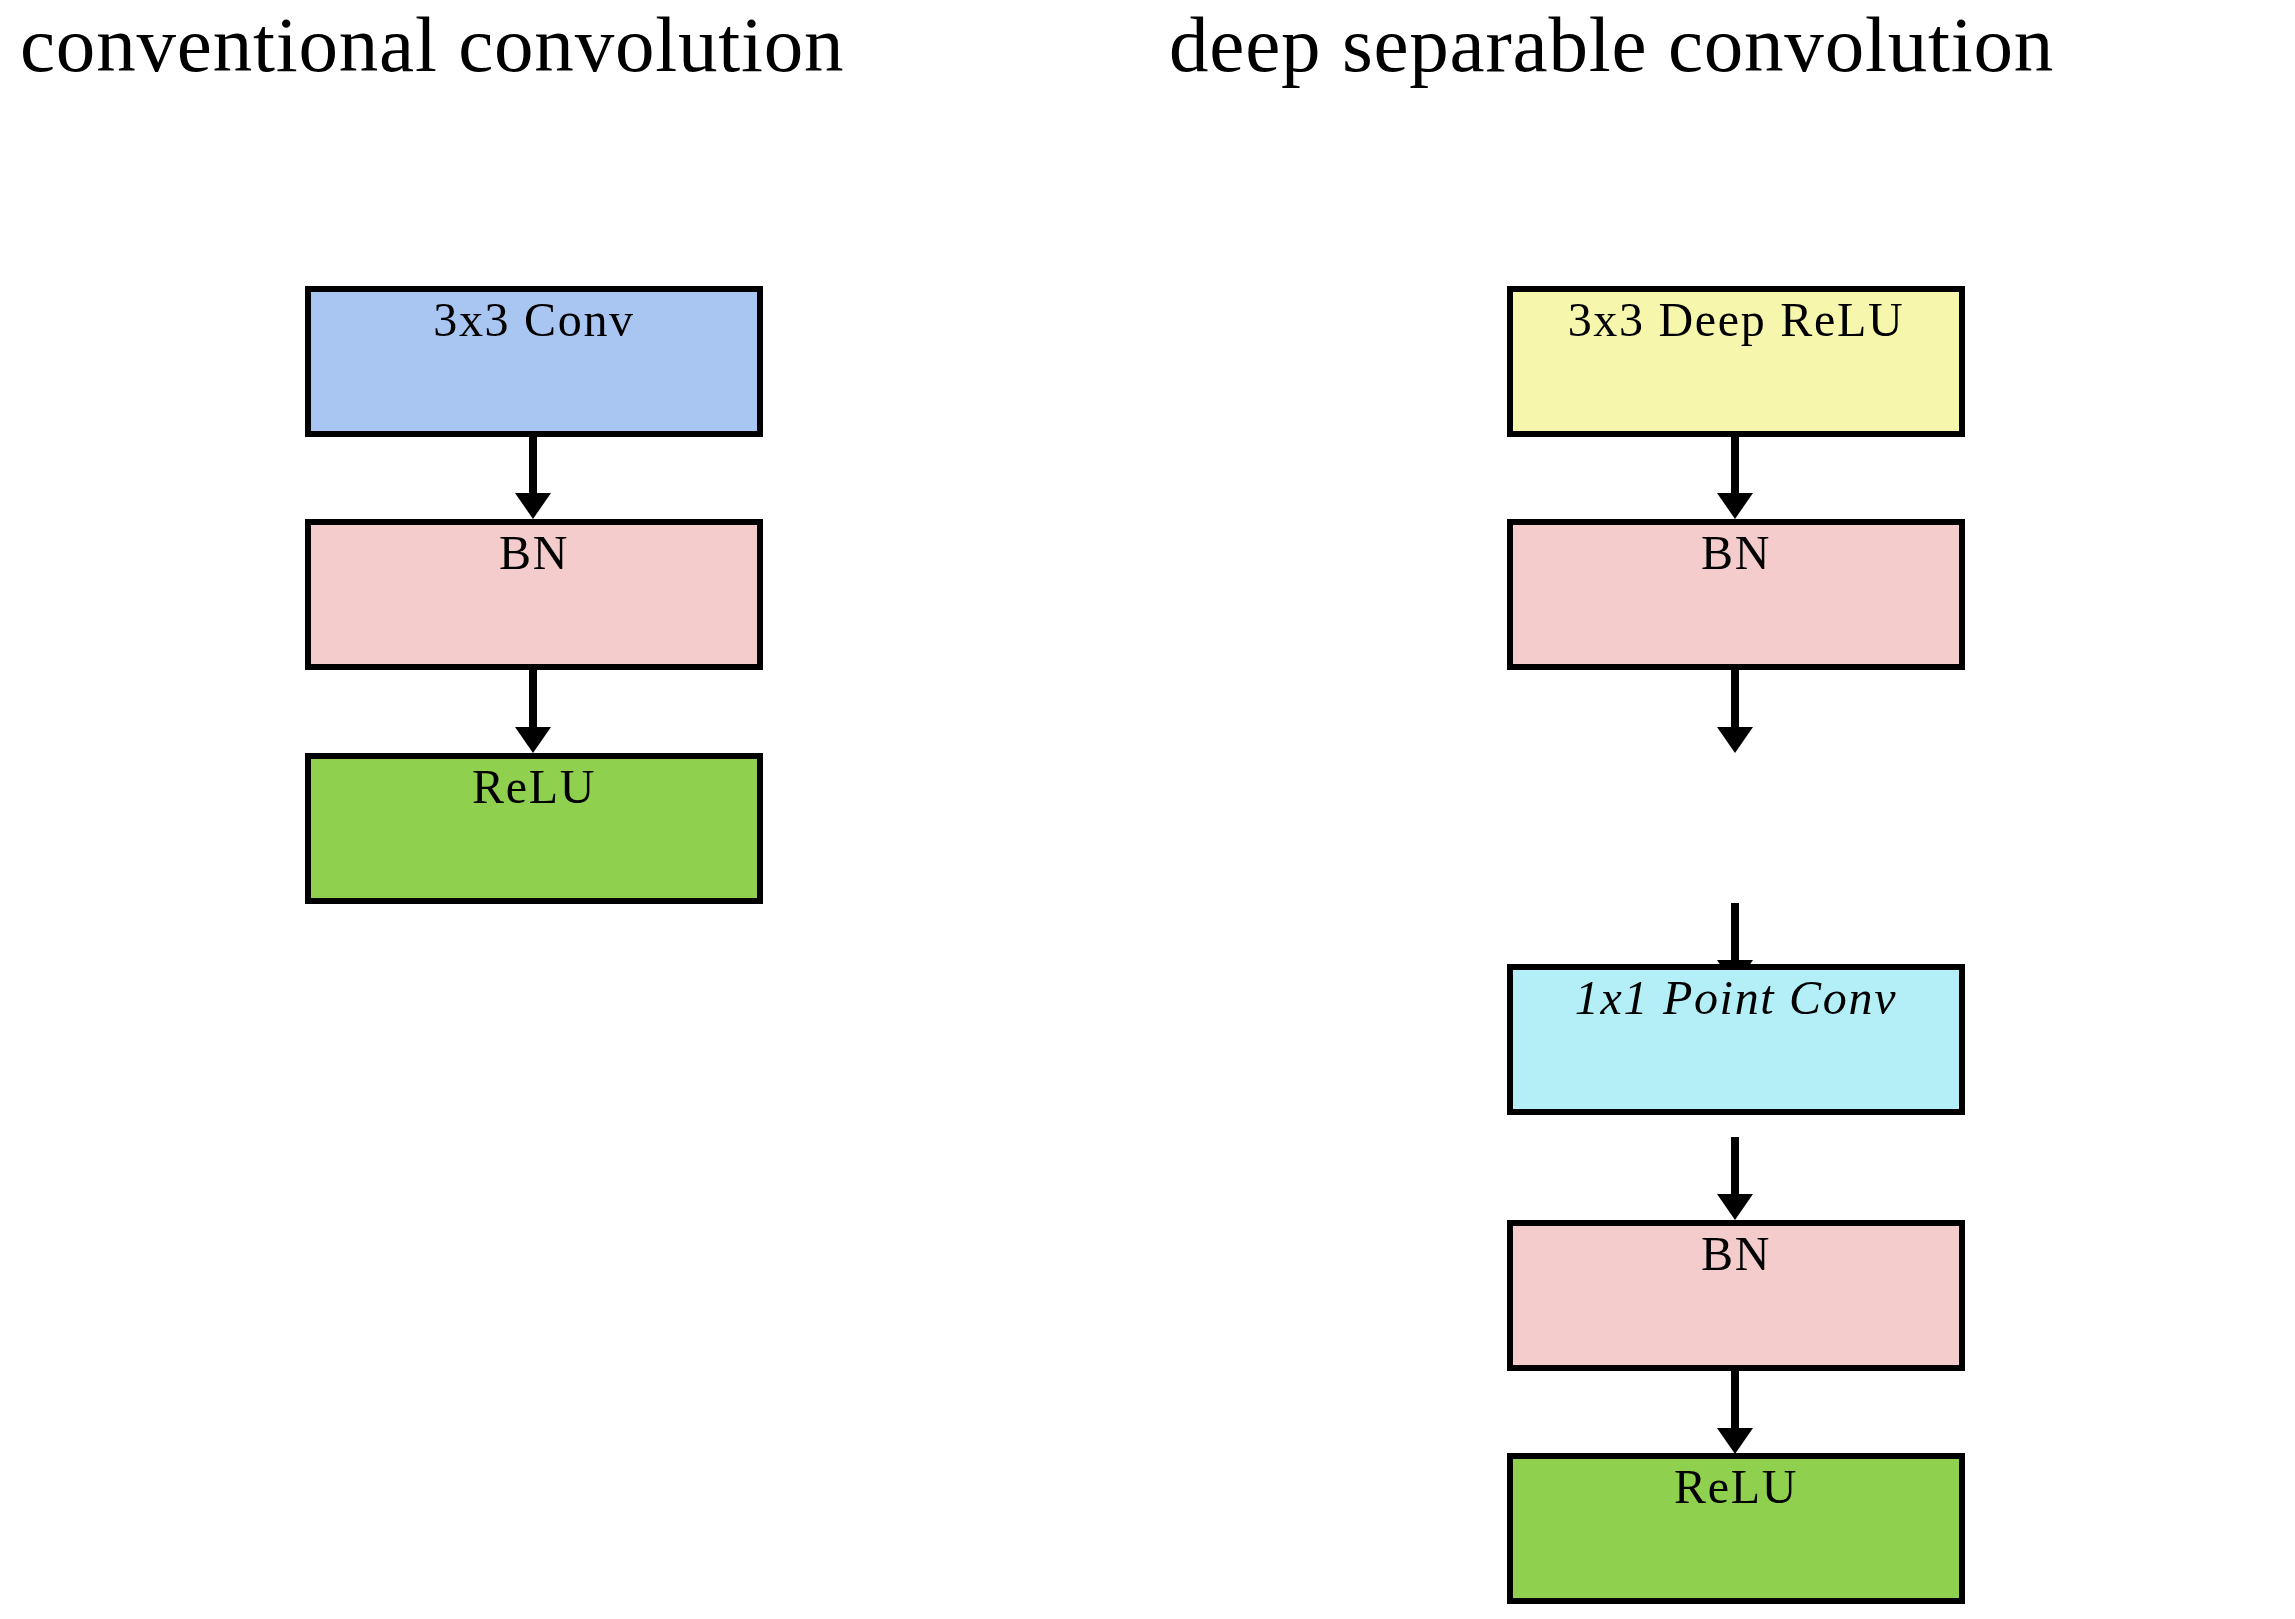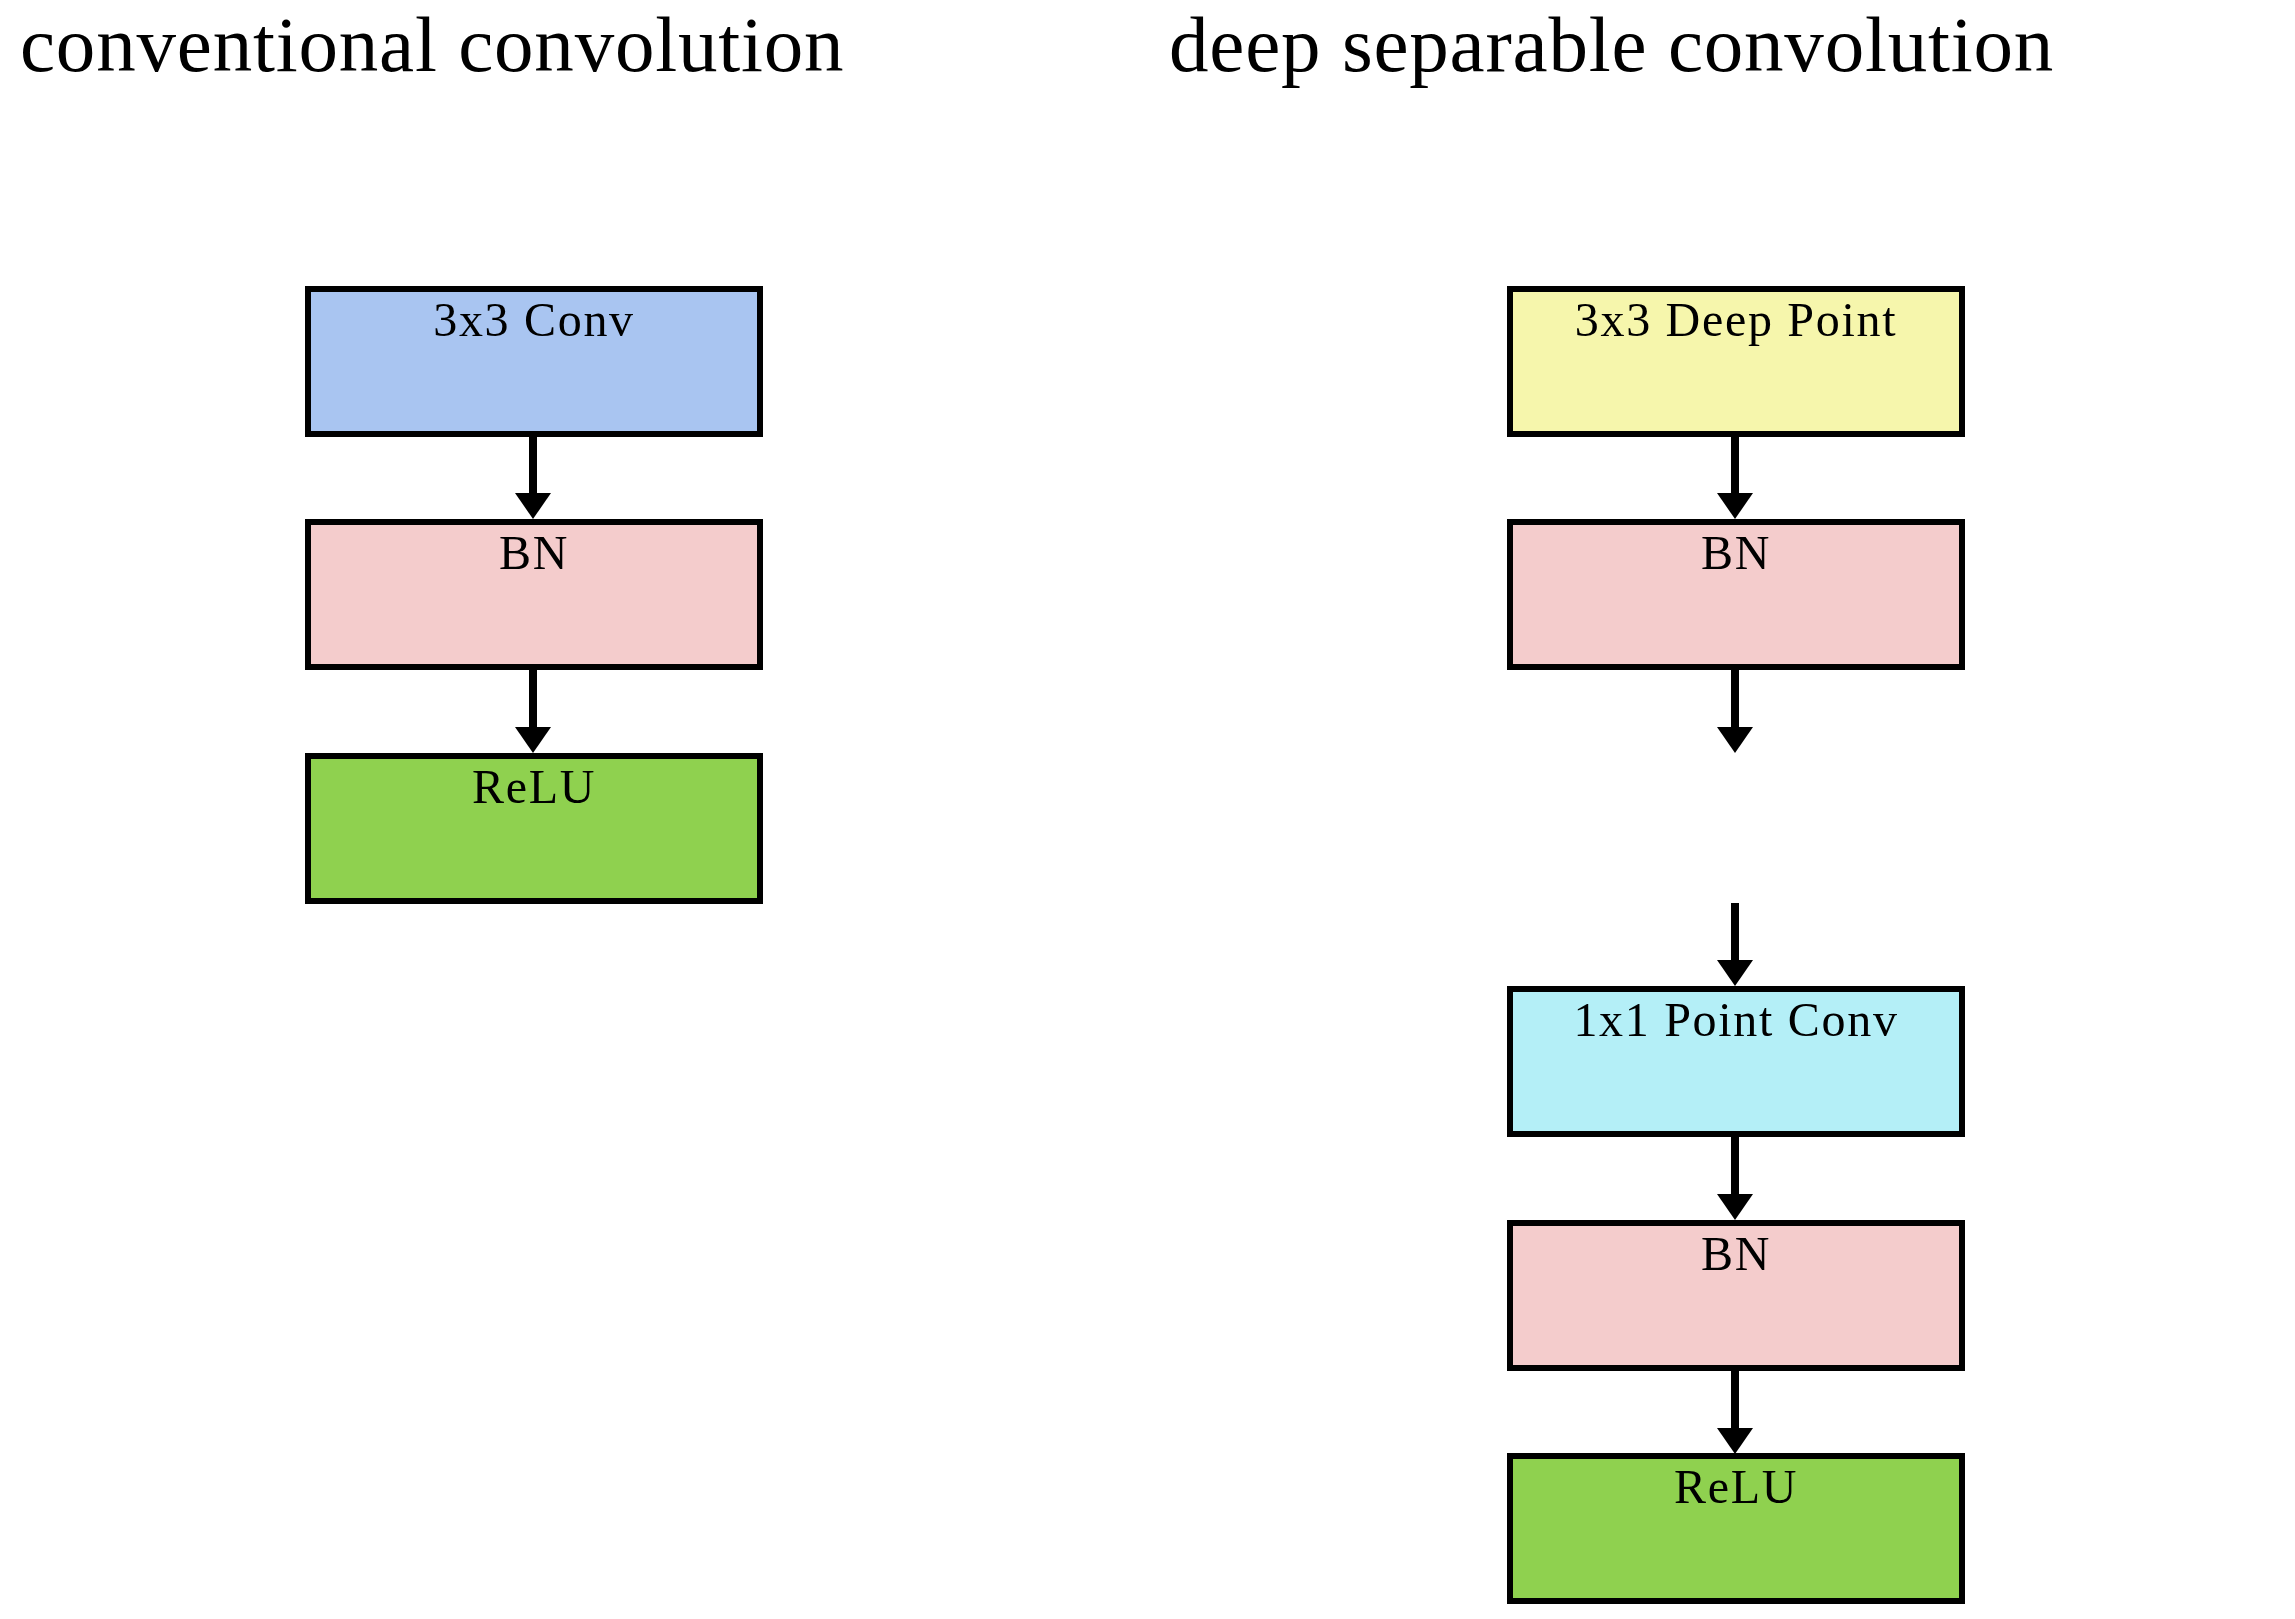--- a/index.html
+++ b/index.html
@@ -37,21 +37,21 @@
     justify-content: center;
     font-size: 48px;
     letter-spacing: 1.7px;
     white-space: nowrap;
   }
   .colL { left: 305px; }
   .colR { left: 1507px; }
   .row0 { top: 286px; }
   .row1 { top: 519px; }
   .row2 { top: 753px; }
-  .row3 { top: 986px; }
+  .row3 { top: 964px; font-style: italic; }
   .row4 { top: 1220px; }
   .row5 { top: 1453px; }
   .arrow {
     position: absolute;
     width: 36px;
     height: 83px;
   }
   .arrowL { left: 515px; }  
   .arrowR { left: 1717px; } 
   .gap0 { top: 436px; }
@@ -103,21 +103,21 @@
   <div class="arrow arrowL gap1">
     <div class="stem"></div>
     <div class="head"></div>
   </div>
 
   <div class="block colL row2" style="background-color: rgb(143, 209, 79);">
     <span>ReLU</span>
   </div>
 
   <div class="block colR row0" style="background-color: rgb(246, 246, 172);">
-    <span>3x3 Deep Point</span>
+    <span>3x3 Deep ReLU</span>
   </div>
 
   <div class="arrow arrowR gap0">
     <div class="stem"></div>
     <div class="head"></div>
   </div>
 
   <div class="block colR row1" style="background-color: rgb(244, 204, 204);">
     <span>BN</span>
   </div>

